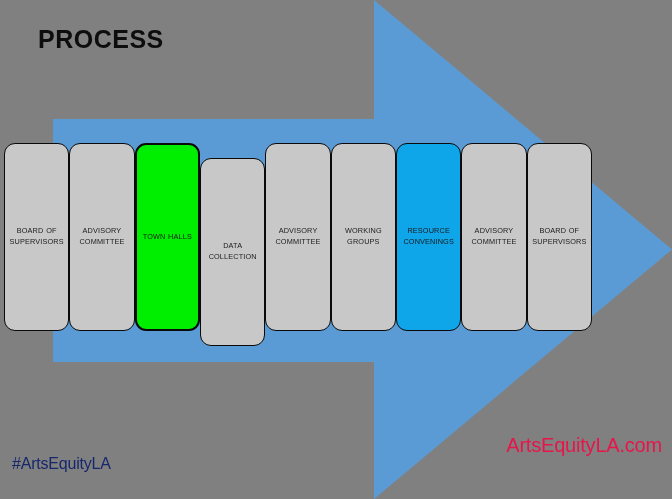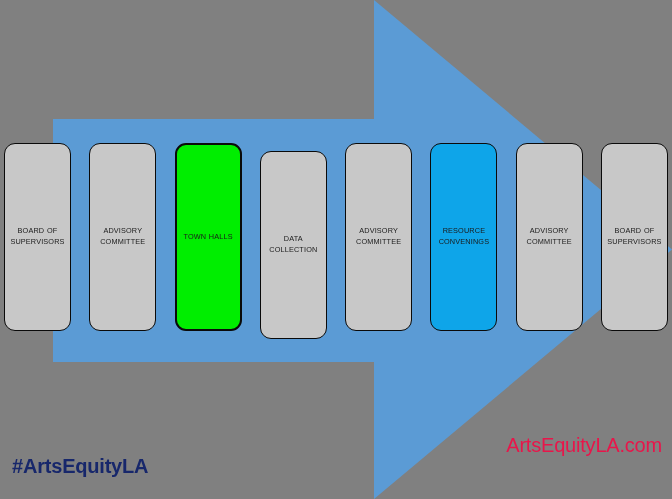--- a/index.html
+++ b/index.html
@@ -37,25 +37,25 @@
     left: 0;
     top: 0;
     width: 672px;
     height: 499px;
   }
   
   #steps {
     position: absolute;
     left: 4px;
     top: 143px;
-    width: 664px;
+    width: 588px;
     height: 188px;
     display: flex;
     flex-direction: row;
-    align-items: center;
+    align-items: flex-start;
     justify-content: space-between;
   }
   .step-box {
     width: 67px;
     height: 188px;
     box-sizing: border-box;
     border: 1.6px solid #0a0a0a;
     border-radius: 11px;
     background: #c8c8c8;
     display: flex;
@@ -74,22 +74,22 @@
     text-align: center;
     letter-spacing: 0.15px;
     text-transform: uppercase;
     word-spacing: 0.5px;
   }
   
   #hashtag {
     position: absolute;
     left: 12px;
     top: 455px;
-    font-size: 20px;
-    font-weight: bold;
+    font-size: 16px;
+    font-weight: normal;
     color: #17276b;
     letter-spacing: -0.2px;
     white-space: nowrap;
   }
   #website {
     position: absolute;
     right: 10px;
     top: 434px;
     font-size: 20px;
     font-weight: normal;
@@ -100,20 +100,21 @@
 </style>
 </head>
 <body>
 
 <div id="slide" style="background: rgb(128, 128, 128);">
 
   <svg id="arrow-layer" viewBox="0 0 672 499" aria-hidden="true">
     <polygon id="arrow-shape" points="53,119 374,119 374,0 672,249.5 374,499 374,362 53,362" fill="#5B9BD5"></polygon>
   </svg>
 
+  <div id="title">PROCESS</div>
 
   <div id="steps">
 
     <div class="step-box" style="background: rgb(200, 200, 200); border-color: rgb(10, 10, 10);">
       <div class="step-label">
         <span>BOARD OF</span><br>
         <span>SUPERVISORS</span>
       </div>
     </div>
 
@@ -137,20 +138,26 @@
       </div>
     </div>
 
     <div class="step-box" style="background: rgb(200, 200, 200); border-color: rgb(10, 10, 10);">
       <div class="step-label">
         <span>ADVISORY</span><br>
         <span>COMMITTEE</span>
       </div>
     </div>
 
+    <div class="step-box" style="background: rgb(200, 200, 200); border-color: rgb(10, 10, 10);">
+      <div class="step-label">
+        <span>WORKING</span><br>
+        <span>GROUPS</span>
+      </div>
+    </div>
 
     <div class="step-box" style="background: #0ea5e9; border-color: rgb(10, 10, 10);">
       <div class="step-label">
         <span>RESOURCE</span><br>
         <span>CONVENINGS</span>
       </div>
     </div>
 
     <div class="step-box" style="background: rgb(200, 200, 200); border-color: rgb(10, 10, 10);">
       <div class="step-label">

